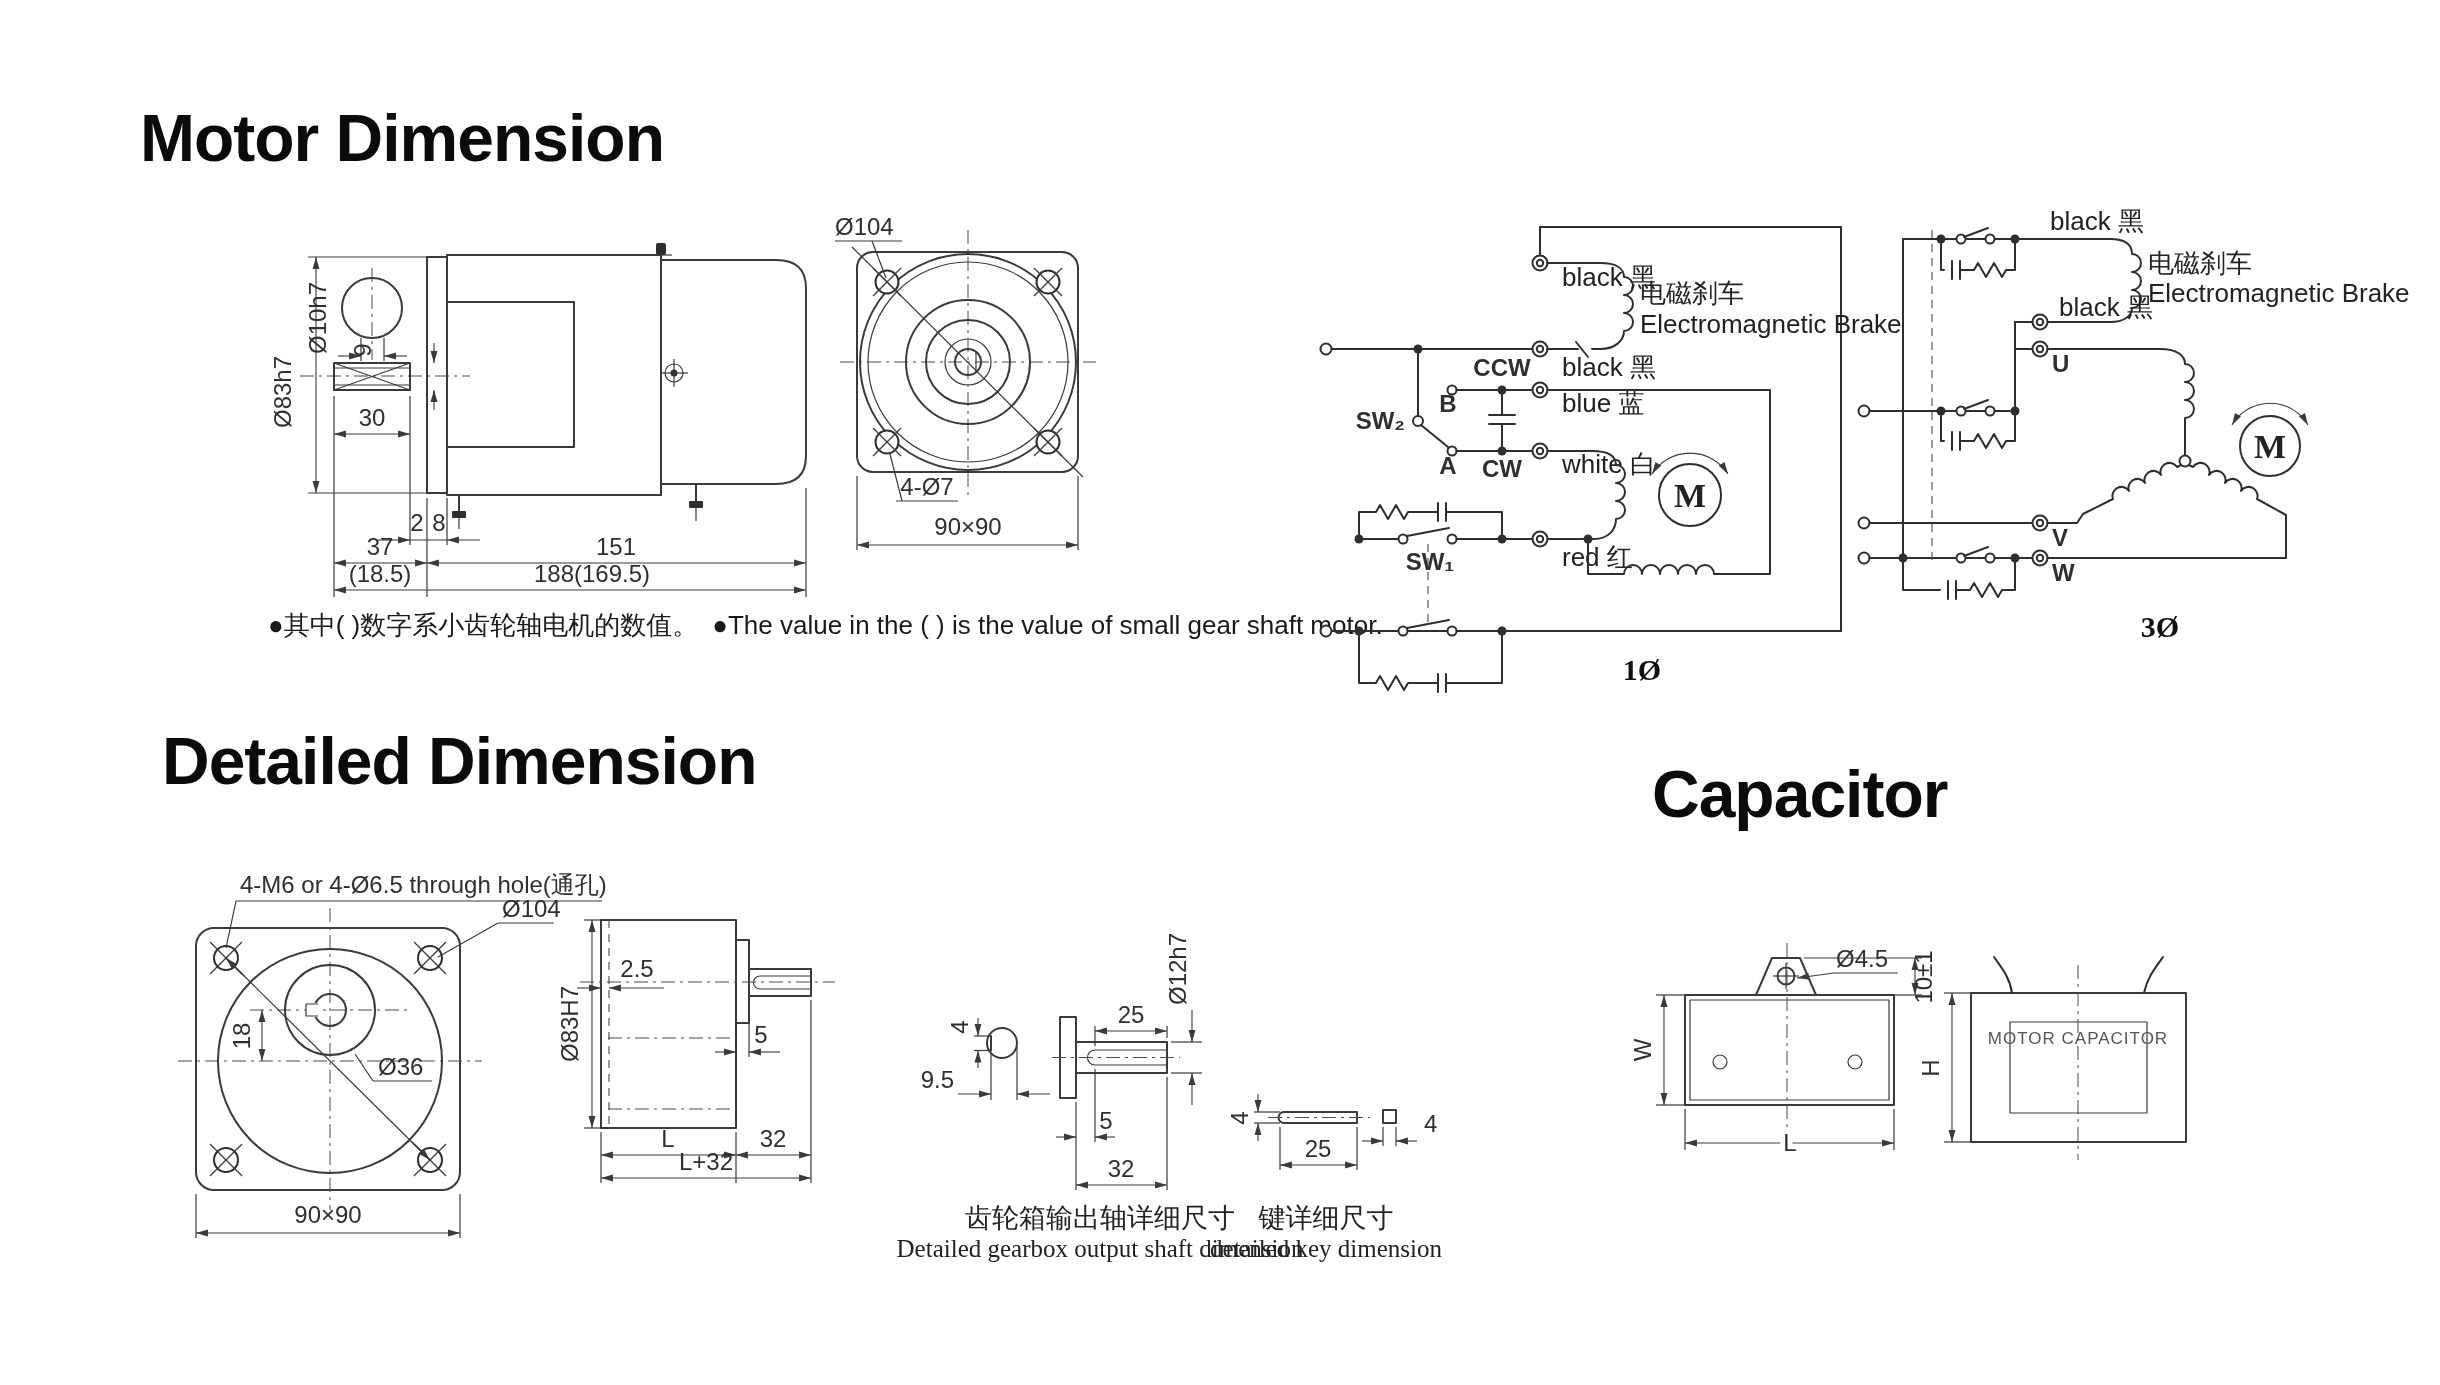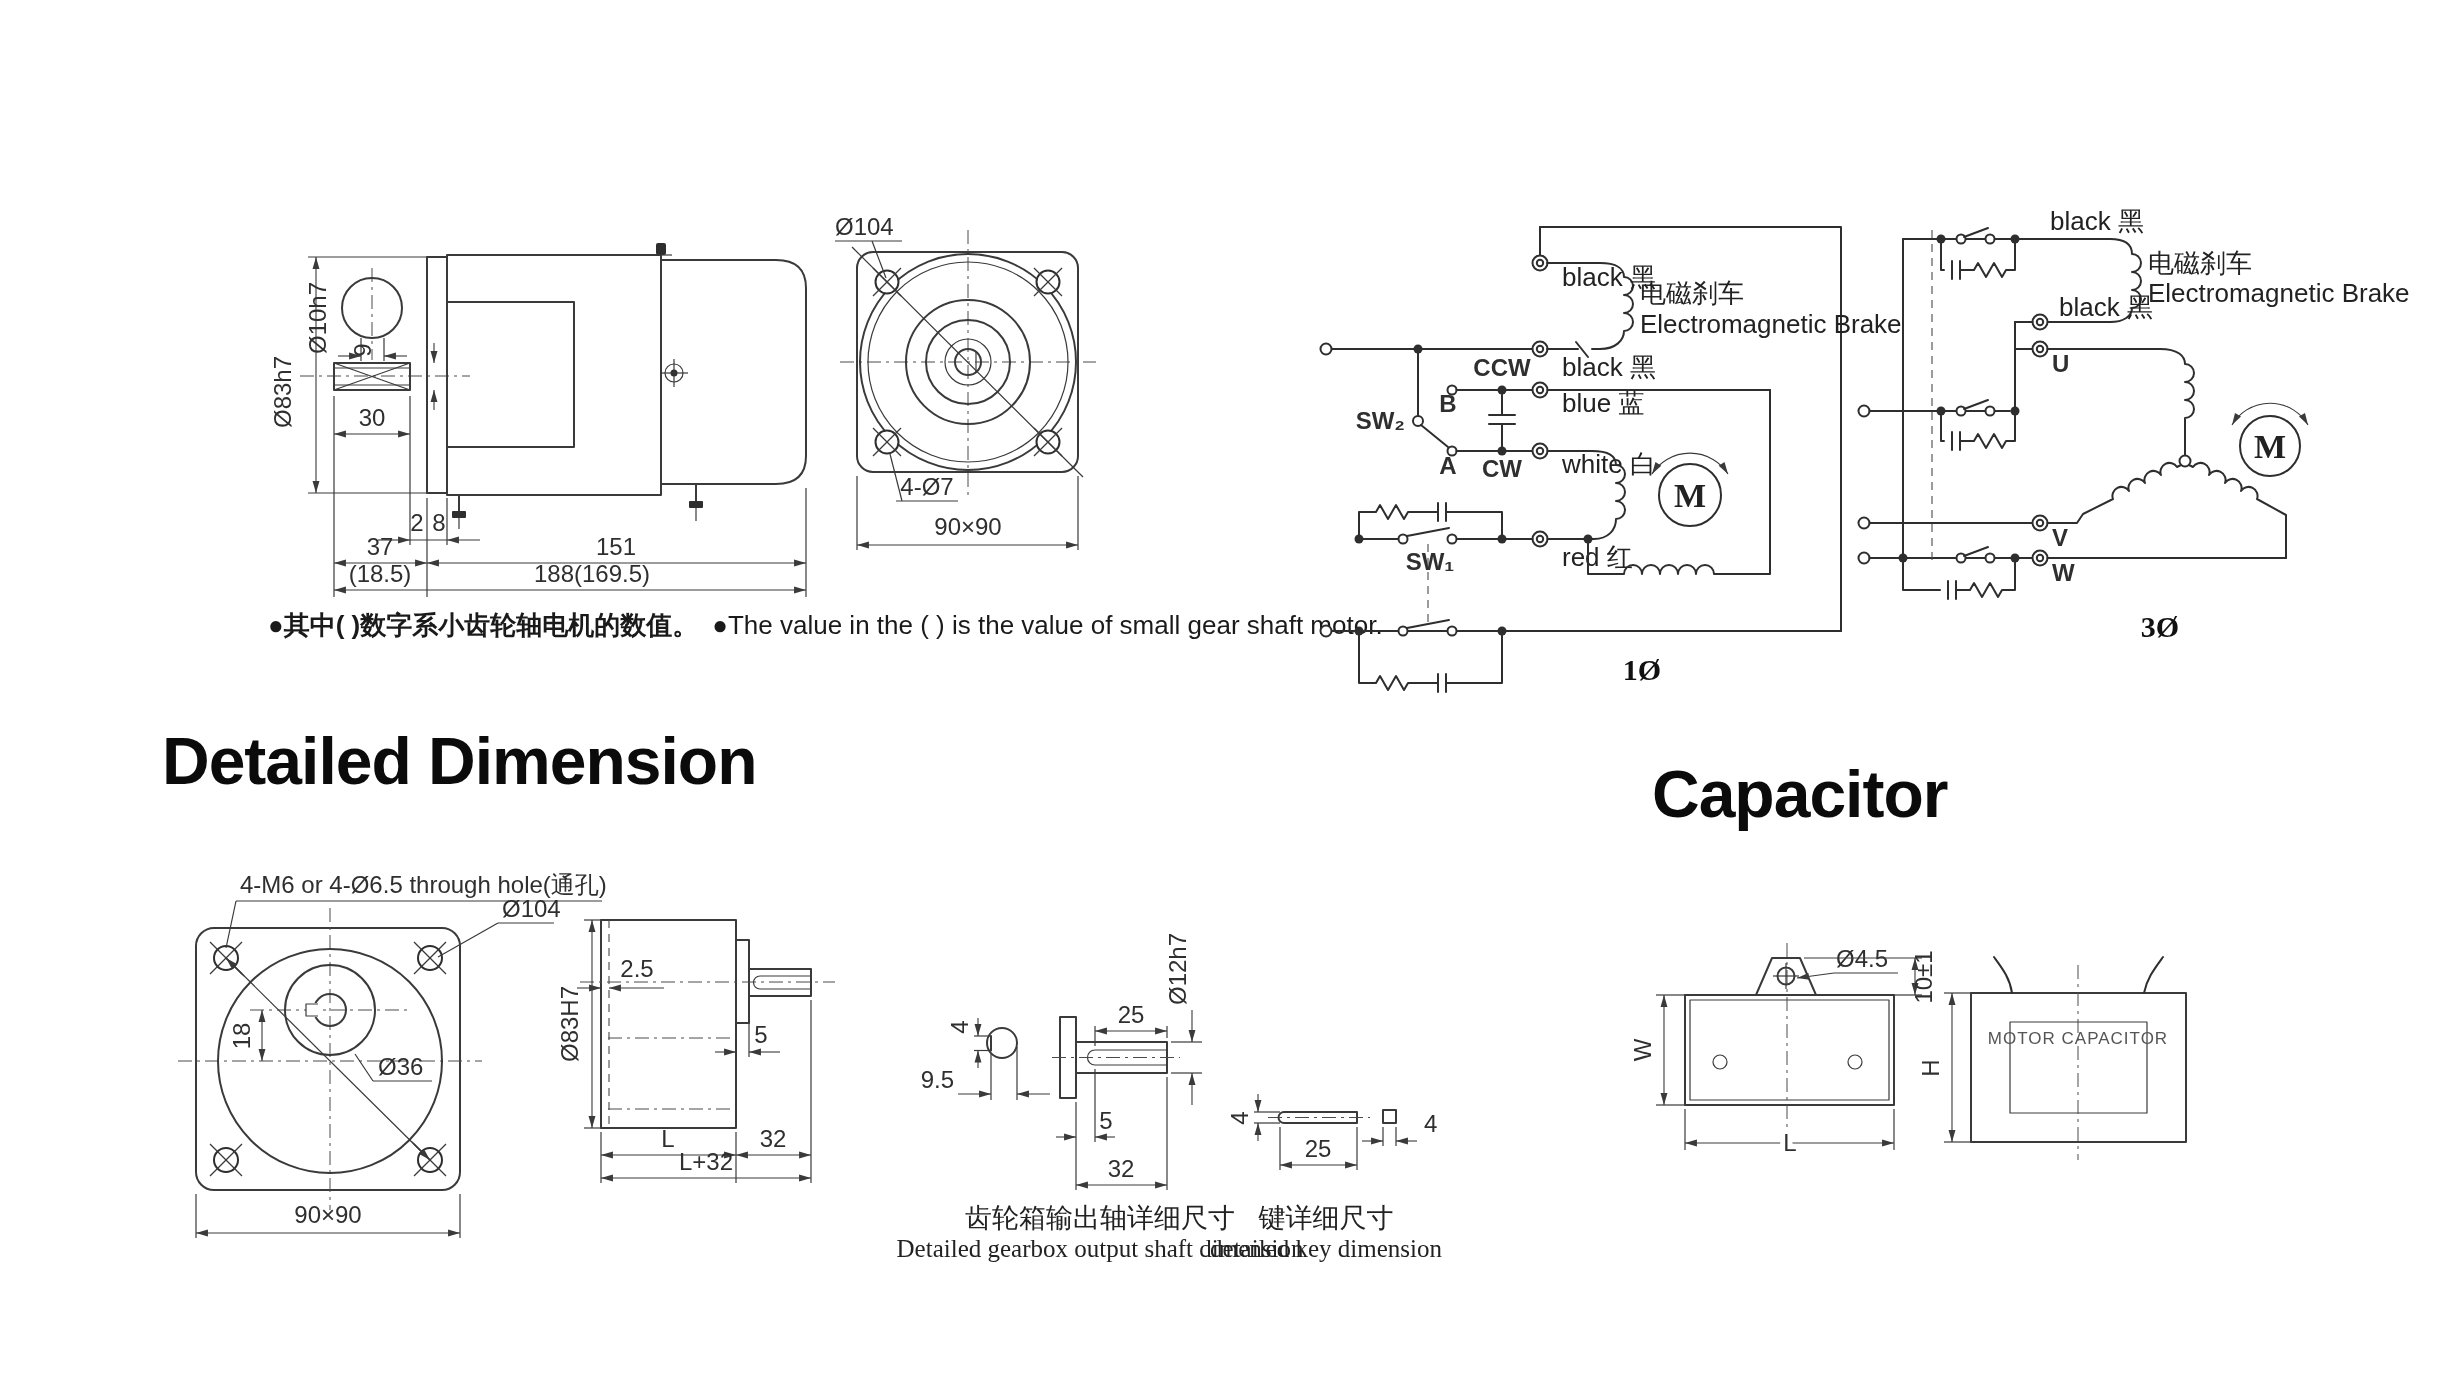--- a/index.html
+++ b/index.html
@@ -1,21 +1,21 @@
 <!DOCTYPE html>
 <html><head>
 <meta charset="utf-8">
 <style>
   html,body{margin:0;padding:0;background:#fff;}
   .page{position:relative;width:2440px;height:1385px;background:#ffffff;overflow:hidden;
         font-family:"Liberation Sans",sans-serif;}
   .sec-title{position:absolute;font-family:"Liberation Sans",sans-serif;font-weight:800;
              font-size:66px;color:#0b0b0b;letter-spacing:-1px;white-space:nowrap;}
   .note{position:absolute;font-size:26px;color:#1a1a1a;white-space:nowrap;}
-  .note .cn{font-weight:700;}
+  .note .cn{font-weight:400;}
   .note .en{margin-left:14px;margin-top:32px;}
   svg{position:absolute;overflow:visible;}
   svg text{font-family:"Liberation Sans",sans-serif;font-size:24px;fill:#2f2f2f;}
   text.wl{font-size:26px;fill:#222;}
   text.cap-cn{font-size:27px;fill:#222;}
   text.cap-en{font-family:"Liberation Serif",serif;font-size:25px;fill:#222;}
   text.mm{font-family:"Liberation Serif",serif;font-weight:bold;font-size:34px;fill:#222;}
   text.ph{font-family:"Liberation Serif",serif;font-weight:bold;font-size:30px;fill:#111;}
   text.caplabel{font-size:17px;fill:#555;letter-spacing:1px;}
   .ol{fill:none;stroke:#3a3a3a;stroke-width:2;stroke-linejoin:round;stroke-linecap:round;}
@@ -38,20 +38,21 @@
       <marker id="dimarr" viewBox="0 0 12 8" refX="11.5" refY="4" markerWidth="13" markerHeight="9" orient="auto-start-reverse" markerUnits="userSpaceOnUse">
         <path d="M0.5,0.8 L11.5,4 L0.5,7.2 Z" fill="#3a3a3a"></path>
       </marker>
       <pattern id="hatch" patternUnits="userSpaceOnUse" width="6" height="6" patternTransform="rotate(45)">
         <rect width="6" height="6" fill="#ffffff"></rect>
         <line x1="0" y1="0" x2="0" y2="6" stroke="#555" stroke-width="1.4"></line>
       </pattern>
     </defs>
   </svg>
 
+  <div class="sec-title" style="left:140px;top:100px;">Motor Dimension</div>
 
   <svg style="left:140px;top:150px;" width="1160" height="520" viewBox="0 0 1160 520">
 
     <g>
 
       <line class="cl" x1="160" y1="226" x2="330" y2="226"></line>
 
       <line class="cl" x1="232" y1="118" x2="232" y2="210"></line>
       <circle class="ol" cx="232" cy="158" r="30" fill="url(#hatch)"></circle>
 

